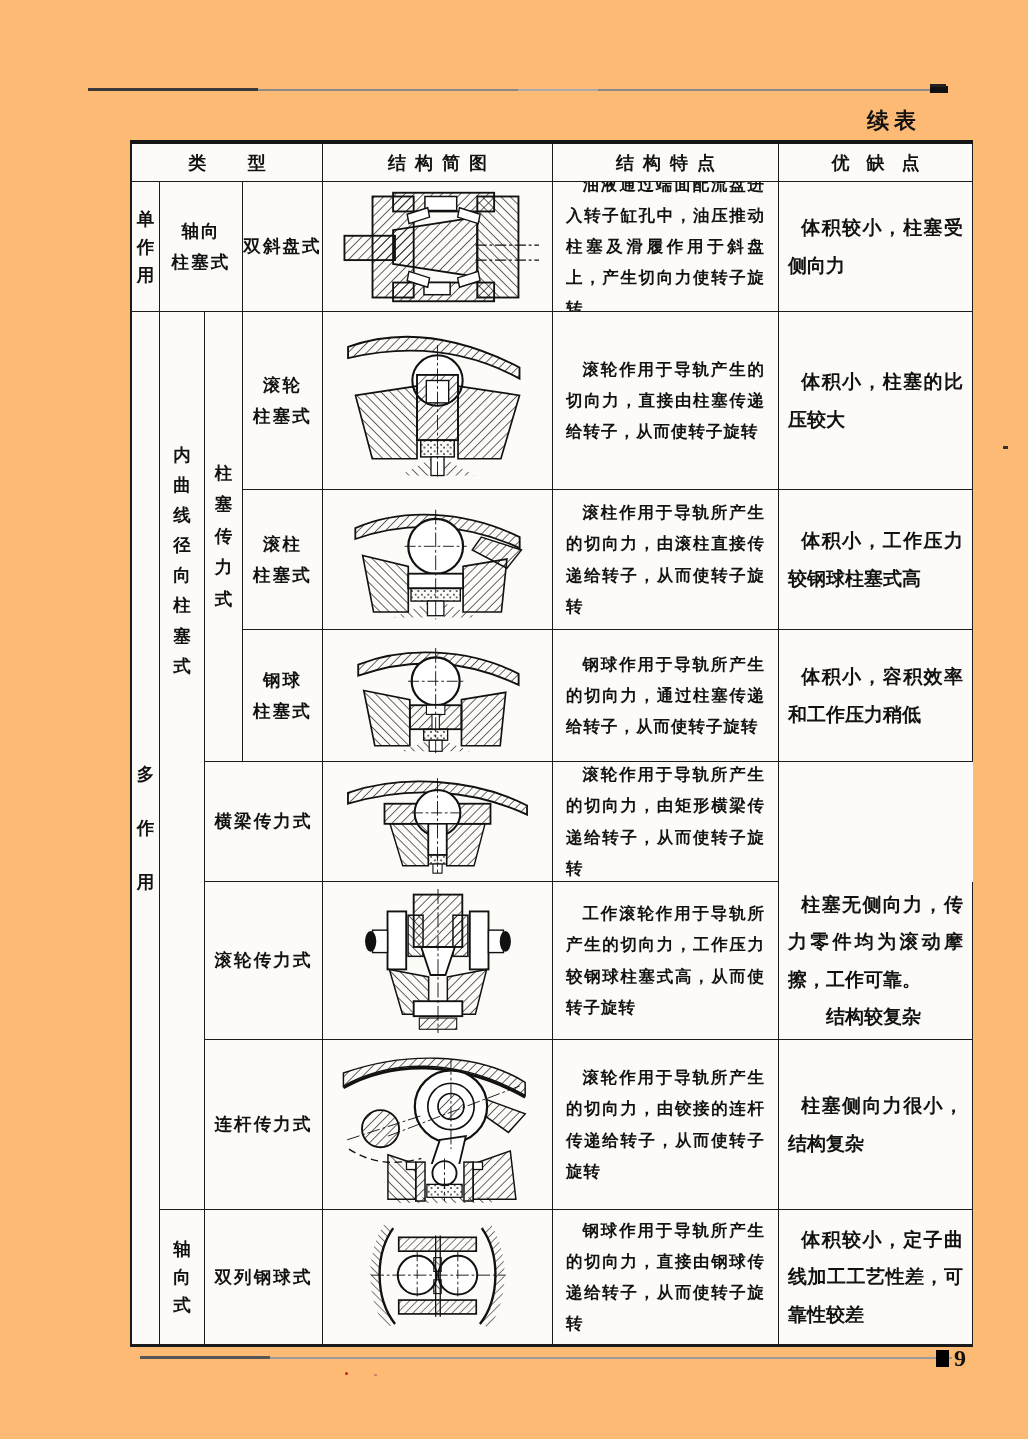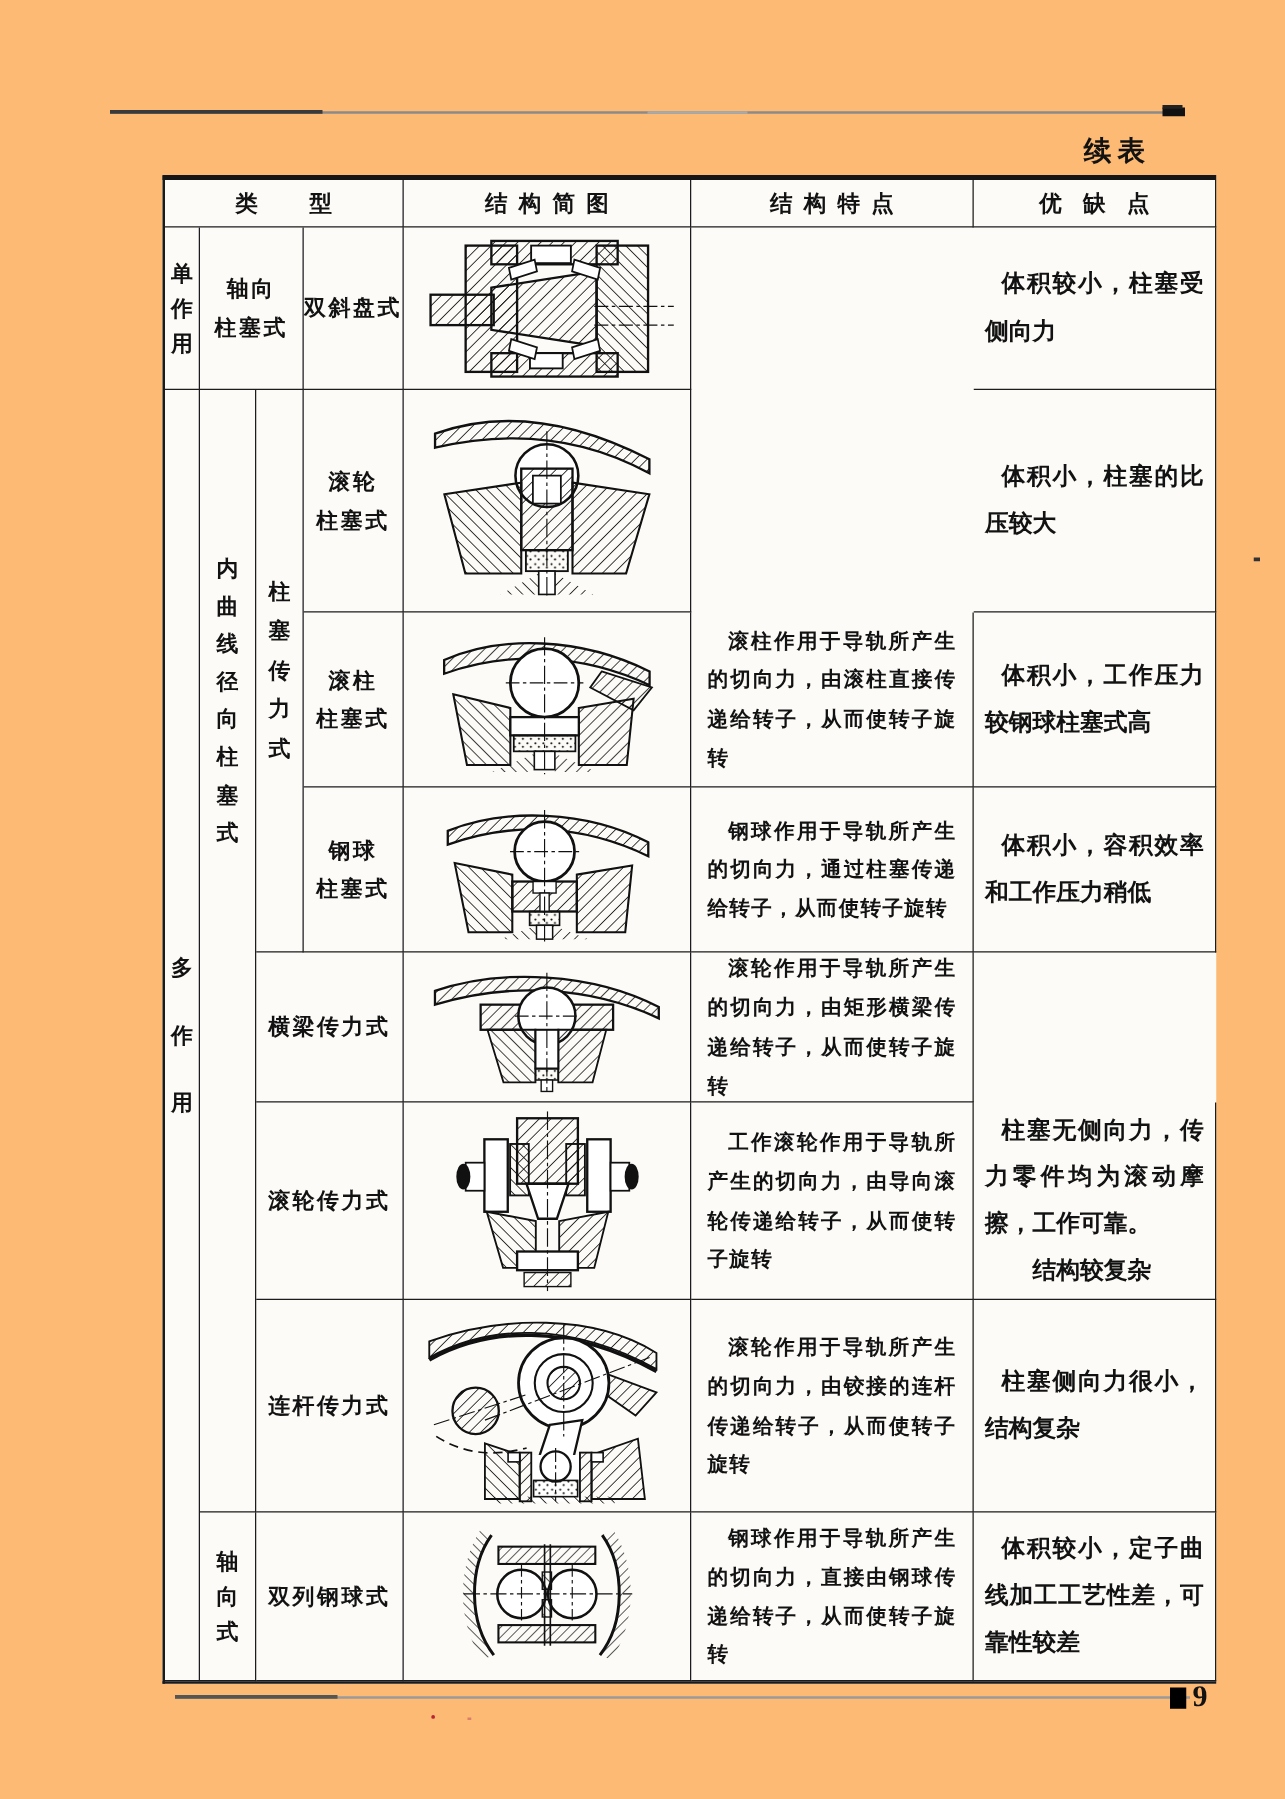--- a/index.html
+++ b/index.html
@@ -106,20 +106,23 @@
         <rect x="96" y="8" width="34" height="15" fill="#fff" stroke="#111" stroke-width="1.6"></rect>
         <rect x="95" y="100" width="28" height="13" fill="#fff" stroke="#111" stroke-width="1.6"></rect>
         <polygon points="77,27 99,20 101,30 79,37" fill="#fff" stroke="#111" stroke-width="1.5"></polygon>
         <polygon points="133,20 155,27 153,37 131,30" fill="#fff" stroke="#111" stroke-width="1.5"></polygon>
         <polygon points="79,88 101,95 99,105 77,98" fill="#fff" stroke="#111" stroke-width="1.5"></polygon>
         <polygon points="131,95 153,88 155,98 133,105" fill="#fff" stroke="#111" stroke-width="1.5"></polygon>
         <line x1="150" y1="60" x2="218" y2="60" stroke="#111" stroke-width="1.2" stroke-dasharray="12 3 3 3"></line>
         <line x1="150" y1="76" x2="218" y2="76" stroke="#111" stroke-width="1.2" stroke-dasharray="12 3 3 3"></line>
       </svg>
     </div>
+    <div class="cell" style="grid-area:2/6/3/7">
+      <div class="para">油液通过端面配流盘进入转子缸孔中，油压推动柱塞及滑履作用于斜盘上，产生切向力使转子旋转</div>
+    </div>
     <div class="cell" style="grid-area:2/7/3/8">
       <div class="para pros">体积较小，柱塞受侧向力</div>
     </div>
 
     <div class="cell" style="grid-area:3/1/10/2">
       <div class="vtext v-multi">多
 作
 用</div>
     </div>
     <div class="cell" style="grid-area:3/2/9/3">
@@ -168,20 +171,23 @@
         <polygon points="22,82 88,72 88,150 40,150" fill="url(#d2hb)" stroke="#111" stroke-width="1.8"></polygon>
         <polygon points="132,72 198,82 178,150 132,150" fill="url(#d2h)" stroke="#111" stroke-width="1.8"></polygon>
         <rect x="88" y="60" width="44" height="70" fill="url(#d2h)" stroke="#111" stroke-width="2"></rect>
         <rect x="98" y="66" width="24" height="24" fill="#fff" stroke="#111" stroke-width="1.5"></rect>
         <rect x="92" y="130" width="36" height="18" fill="url(#d2s)" stroke="#111" stroke-width="1.6"></rect>
         <rect x="103" y="148" width="14" height="20" fill="#fff" stroke="#111" stroke-width="1.4"></rect>
         <polygon points="70,168 103,150 103,168" fill="url(#d2hb)"></polygon>
         <polygon points="117,150 150,168 117,168" fill="url(#d2h)"></polygon>
         <line x1="110" y1="28" x2="110" y2="172" stroke="#111" stroke-width="1" stroke-dasharray="16 3 3 3"></line>
       </svg>
+    </div>
+    <div class="cell" style="grid-area:3/6/4/7">
+      <div class="para">滚轮作用于导轨产生的切向力，直接由柱塞传递给转子，从而使转子旋转</div>
     </div>
     <div class="cell" style="grid-area:3/7/4/8">
       <div class="para pros">体积小，柱塞的比压较大</div>
     </div>
 
     <div class="cell" style="grid-area:4/4/5/5">
       <div class="type">滚柱
 柱塞式</div>
     </div>
     <div class="cell diag" style="grid-area:4/5/5/6">
@@ -320,21 +326,21 @@
         <rect x="126" y="28" width="16" height="44" fill="url(#d6h)" stroke="#111" stroke-width="1.6"></rect>
         <polygon points="92,62 128,62 118,92 102,92" fill="#fff" stroke="#111" stroke-width="2"></polygon>
         <polygon points="58,86 100,94 100,134 72,134" fill="url(#d6hb)" stroke="#111" stroke-width="1.6"></polygon>
         <polygon points="120,94 162,86 150,134 120,134" fill="url(#d6h)" stroke="#111" stroke-width="1.6"></polygon>
         <rect x="84" y="120" width="52" height="16" fill="#fff" stroke="#111" stroke-width="2"></rect>
         <rect x="90" y="138" width="40" height="12" fill="url(#d6h)" stroke="#111" stroke-width="1.2"></rect>
         <line x1="110" y1="0" x2="110" y2="154" stroke="#111" stroke-width="1" stroke-dasharray="16 3 3 3"></line>
       </svg>
     </div>
     <div class="cell" style="grid-area:7/6/8/7">
-      <div class="para">工作滚轮作用于导轨所产生的切向力，由导向滚轮传递给转子，从而使转子旋转</div>
+      <div class="para">工作滚轮作用于导轨所产生的切向力，工作压力较钢球柱塞式高，从而使转子旋转</div>
     </div>
     <div class="cell" style="grid-area:7/7/8/8">
       <div class="para pros">柱塞无侧向力，传力零件均为滚动摩擦，工作可靠。
 　　结构较复杂</div>
     </div>
 
     <div class="cell" style="grid-area:8/3/9/5">
       <div class="type">连杆传力式</div>
     </div>
     <div class="cell diag" style="grid-area:8/5/9/6">

